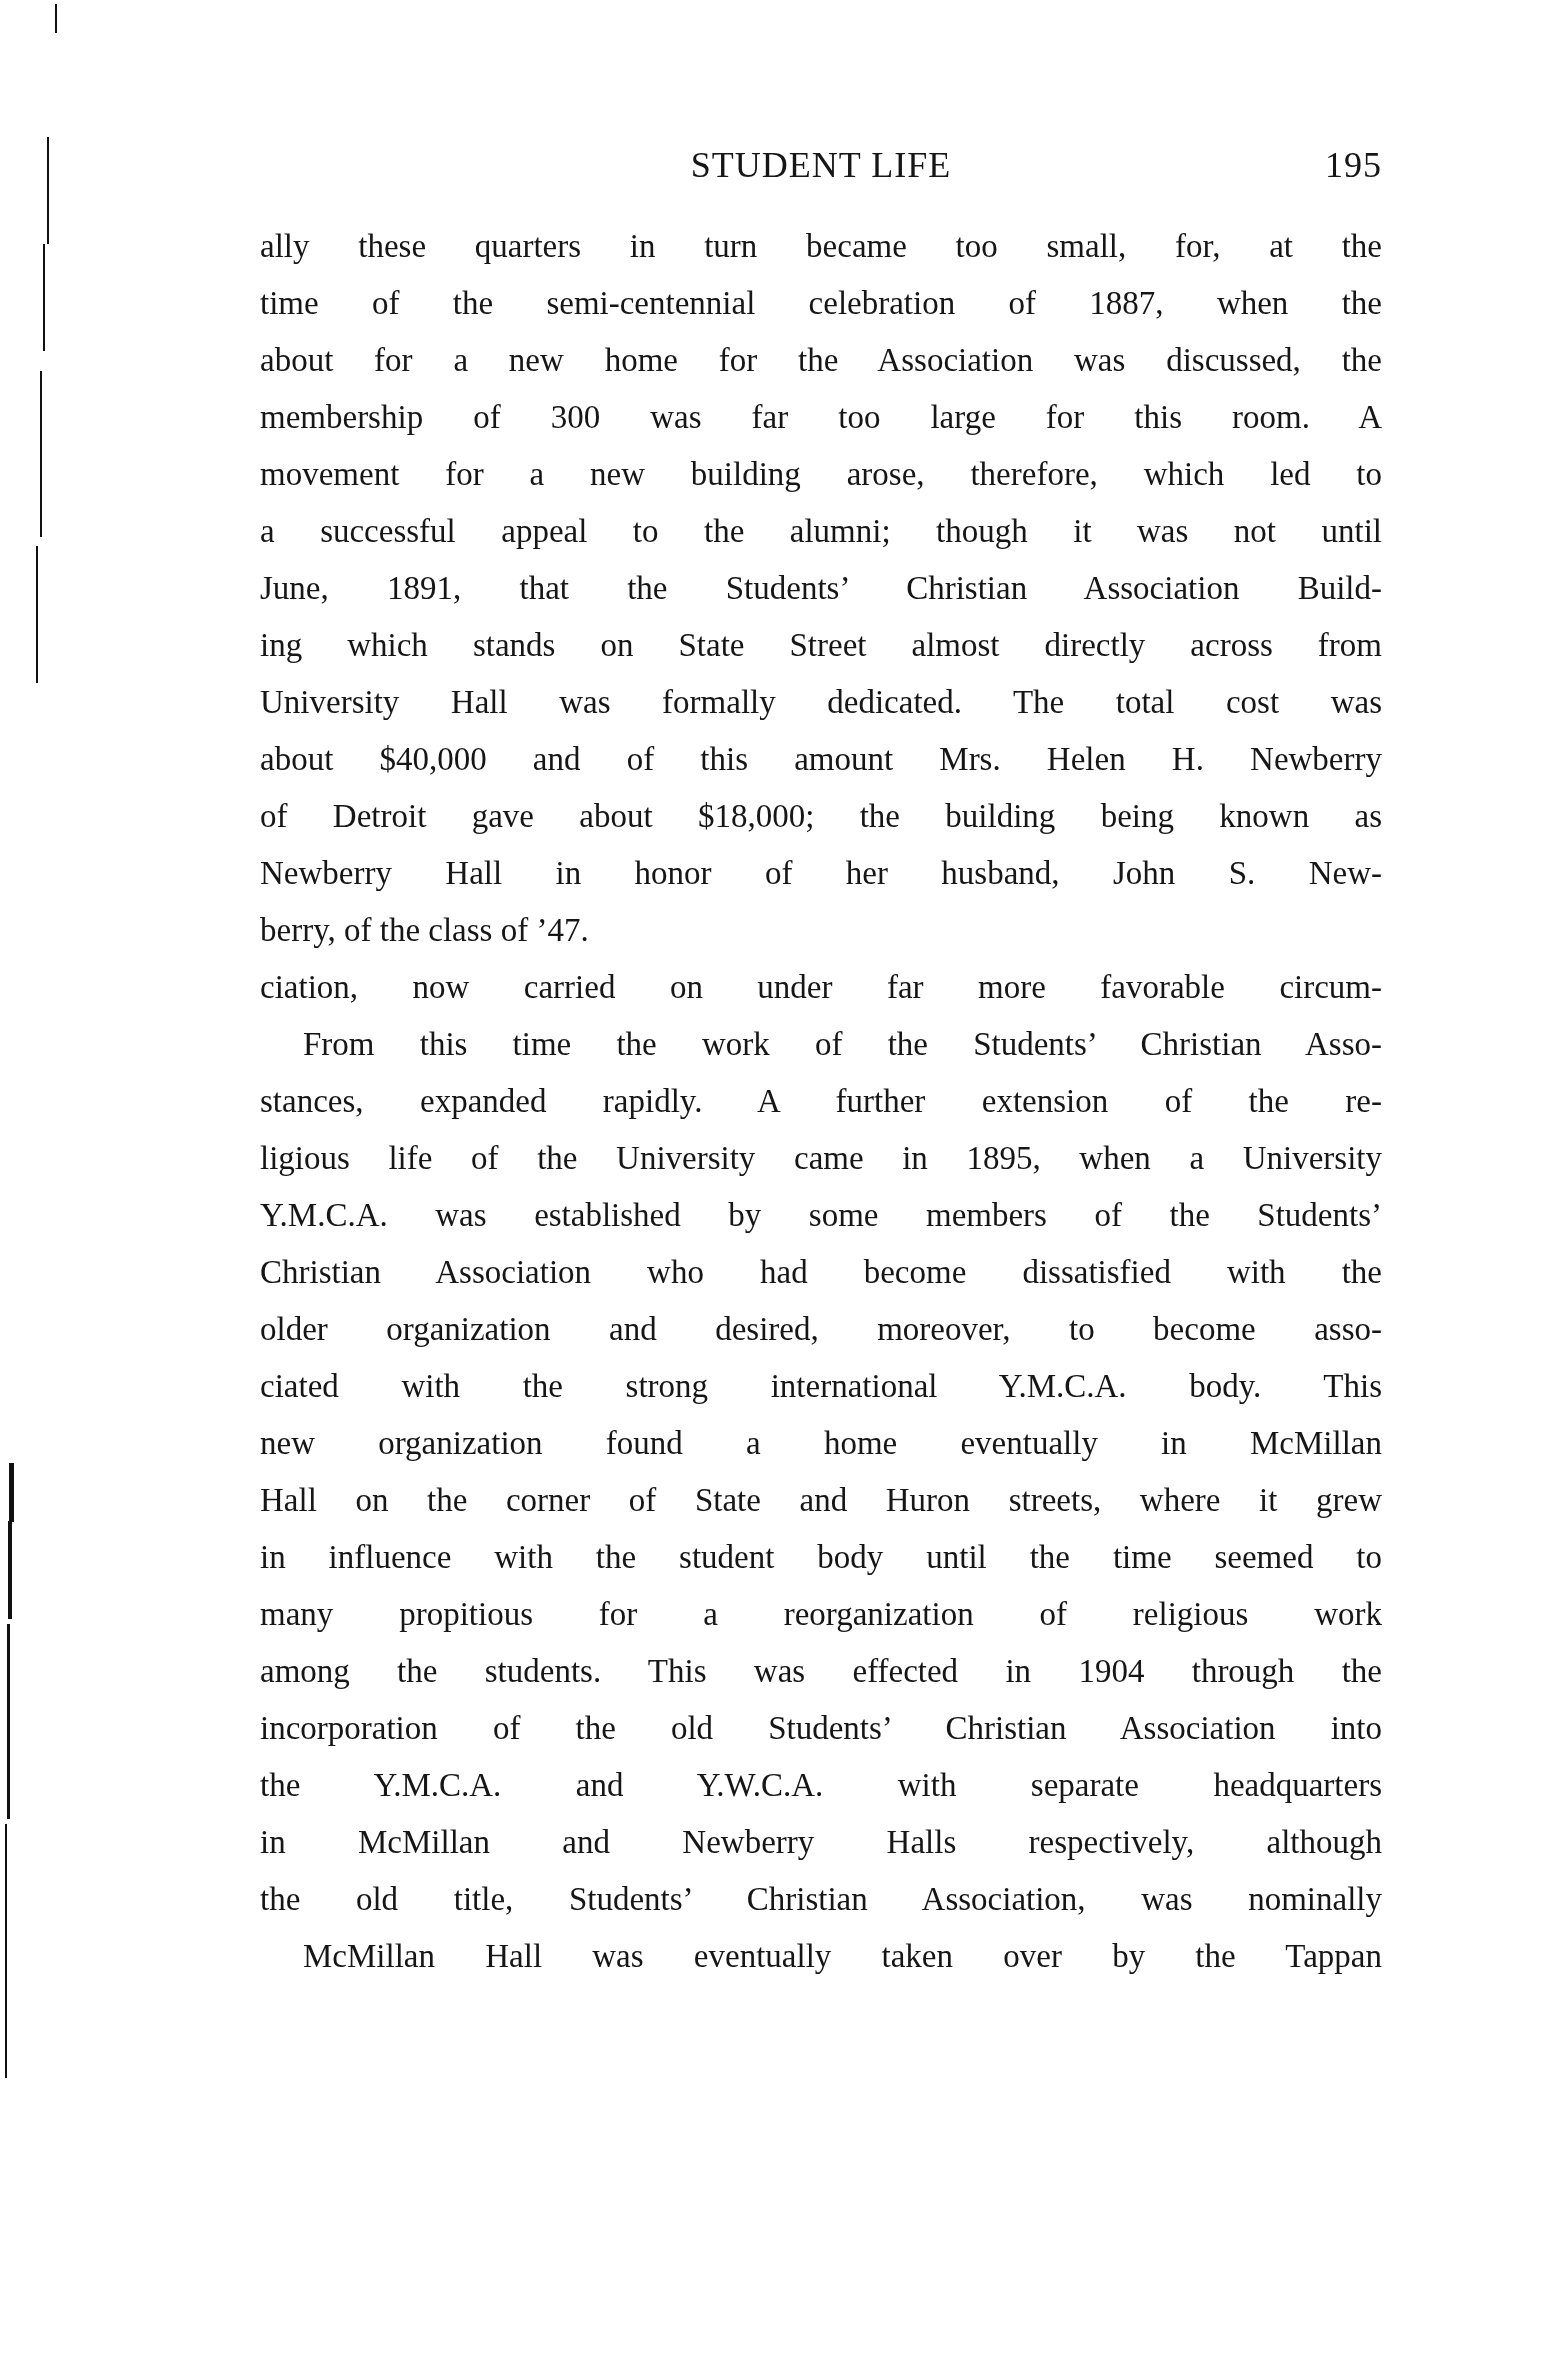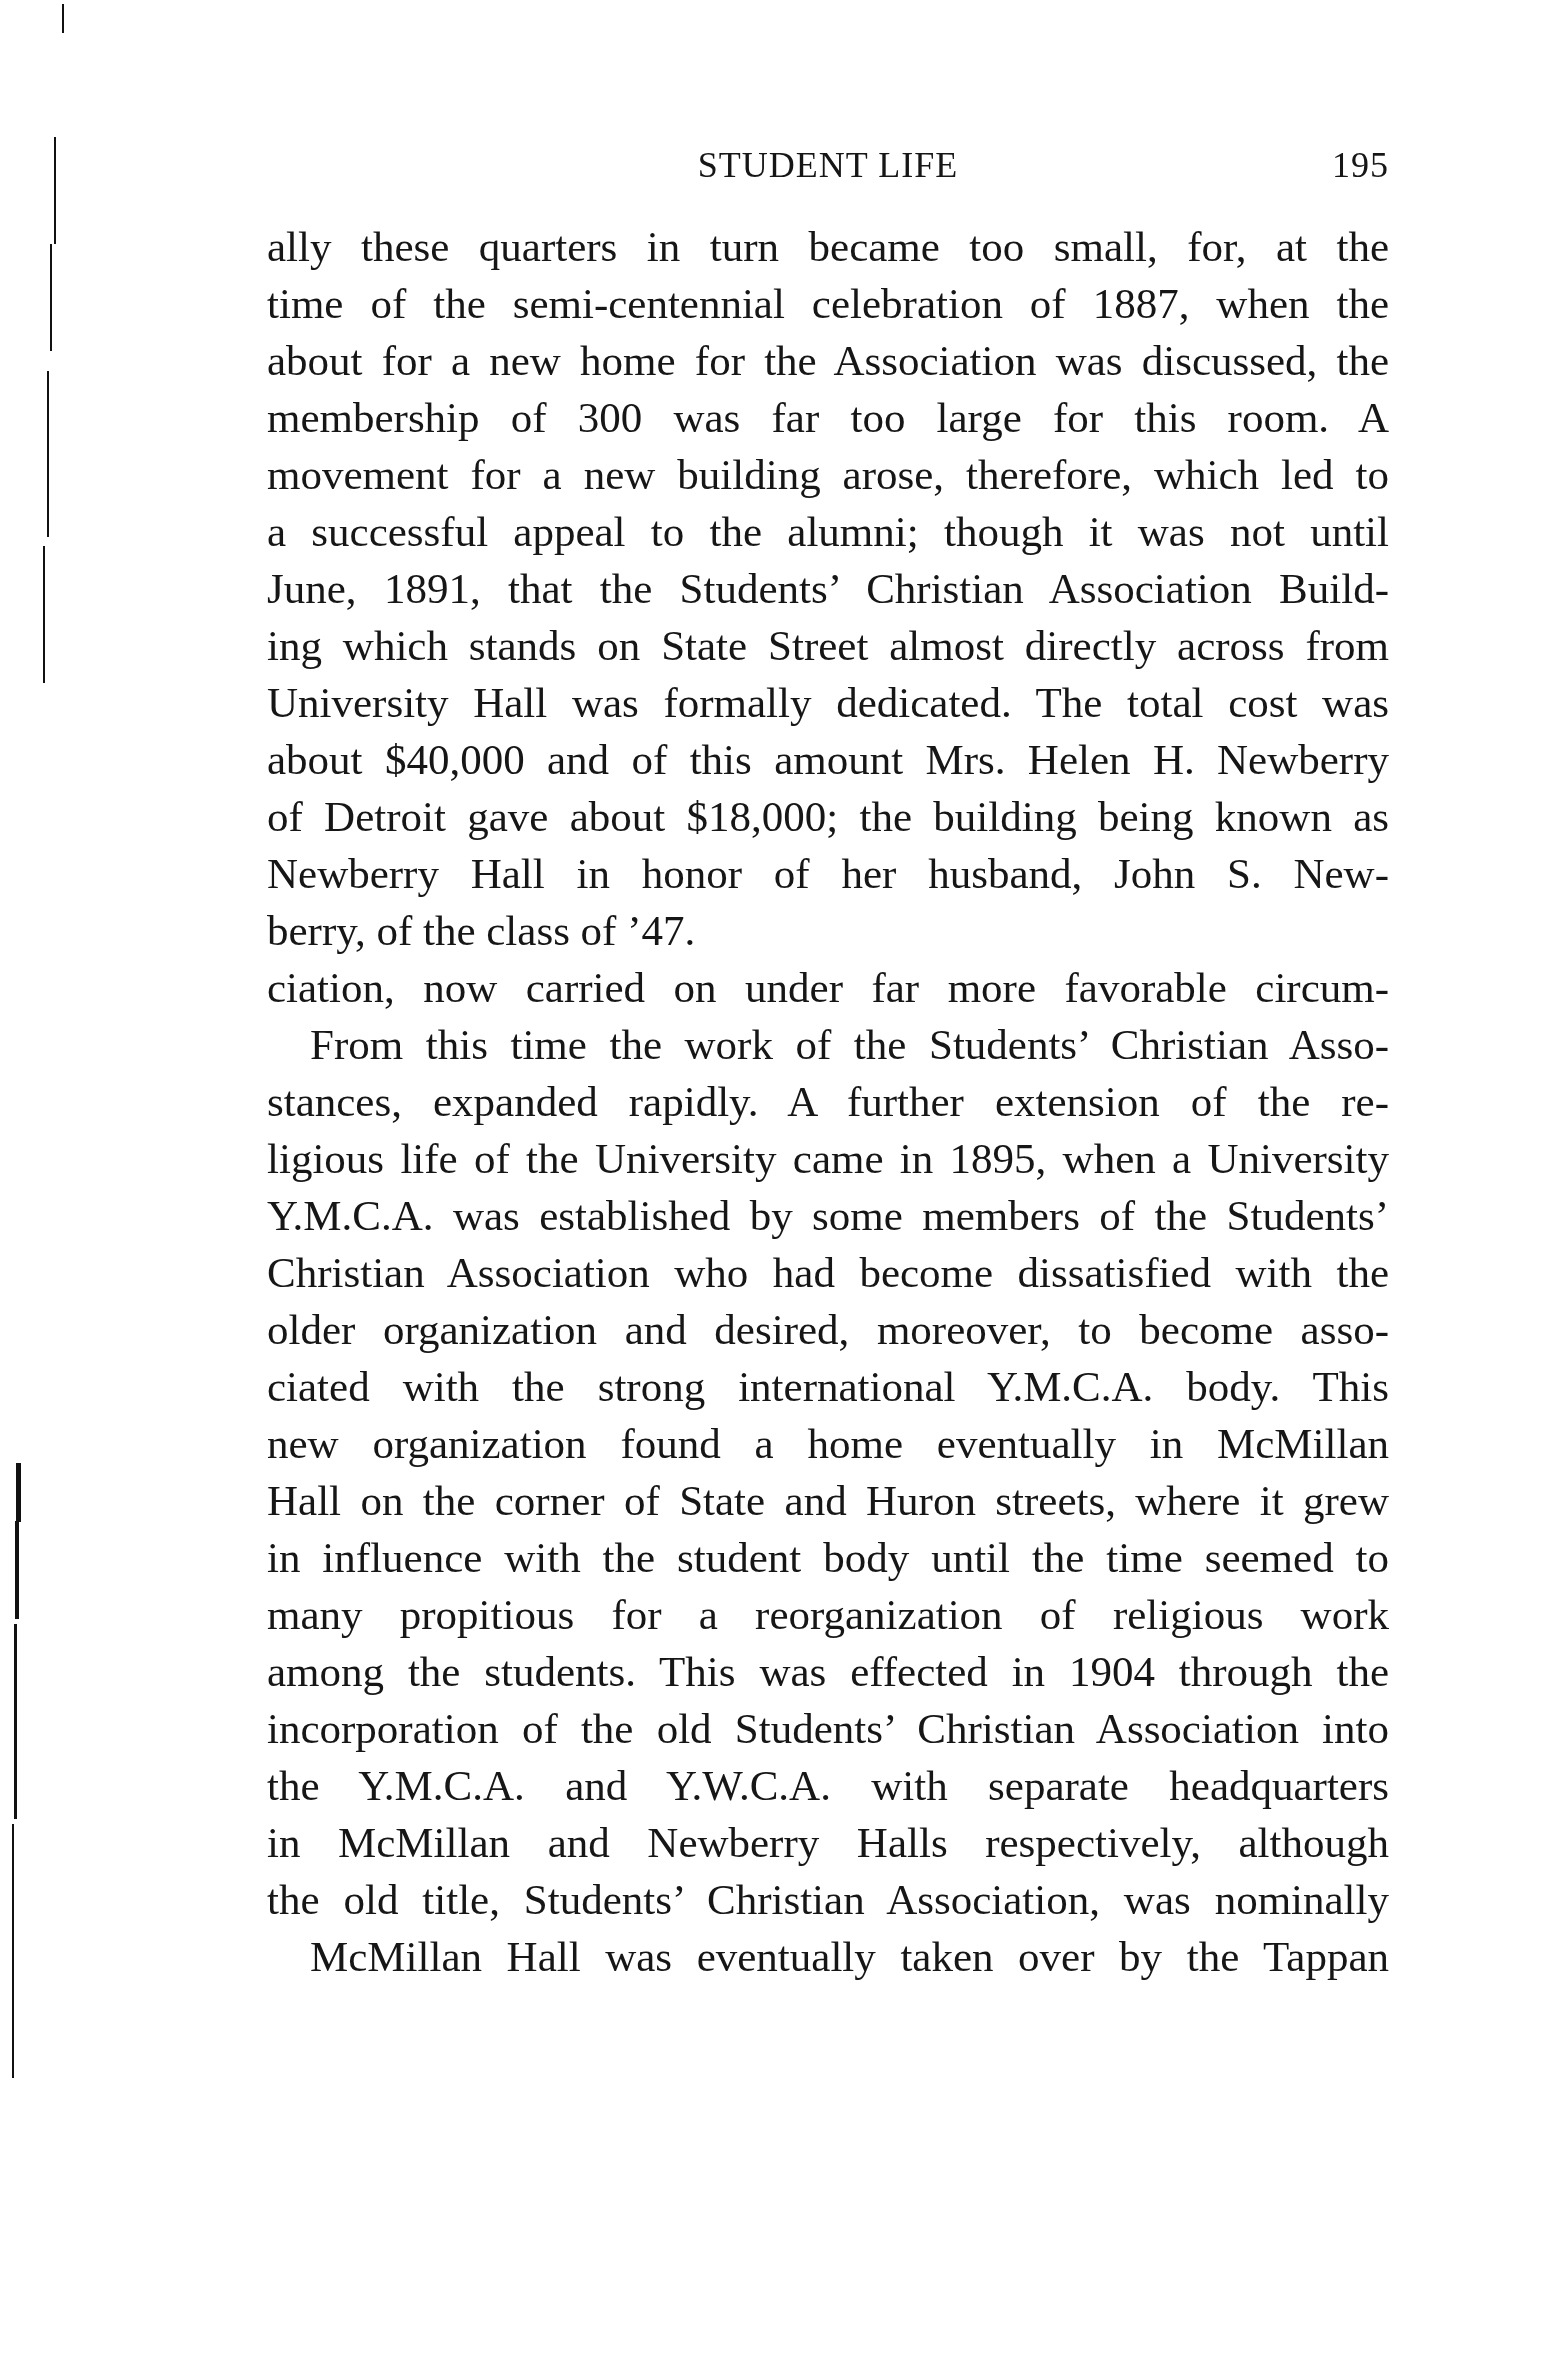--- a/index.html
+++ b/index.html
@@ -10,21 +10,21 @@
   body {
     width: 1551px;
     height: 2376px;
     position: relative;
     overflow: hidden;
     font-family: "Liberation Serif", "DejaVu Serif", serif;
     color: #161616;
   }
   .page {
     position: absolute;
-    left: 11px; top: 0;
+    left: 4px; top: 0;
     width: 1282px;
     height: 2376px;
   }
   .running-head {
     position: absolute;
     top: 144px;
     left: 256px;
     width: 1122px;
     height: 49px;
     font-size: 36px;
@@ -39,21 +39,21 @@
   .page-number {
     position: absolute;
     right: 0;
     top: 0;
   }
   .body-text {
     position: absolute;
     top: 218px;
     left: 256px;
     width: 1122px;
-    font-size: 43px;
+    font-size: 33px;
     line-height: 57px;
   }
   .line {
     display: block;
     height: 57px;
     white-space: nowrap;
     text-align: justify;
     text-align-last: justify;
   }
   .line.last {

